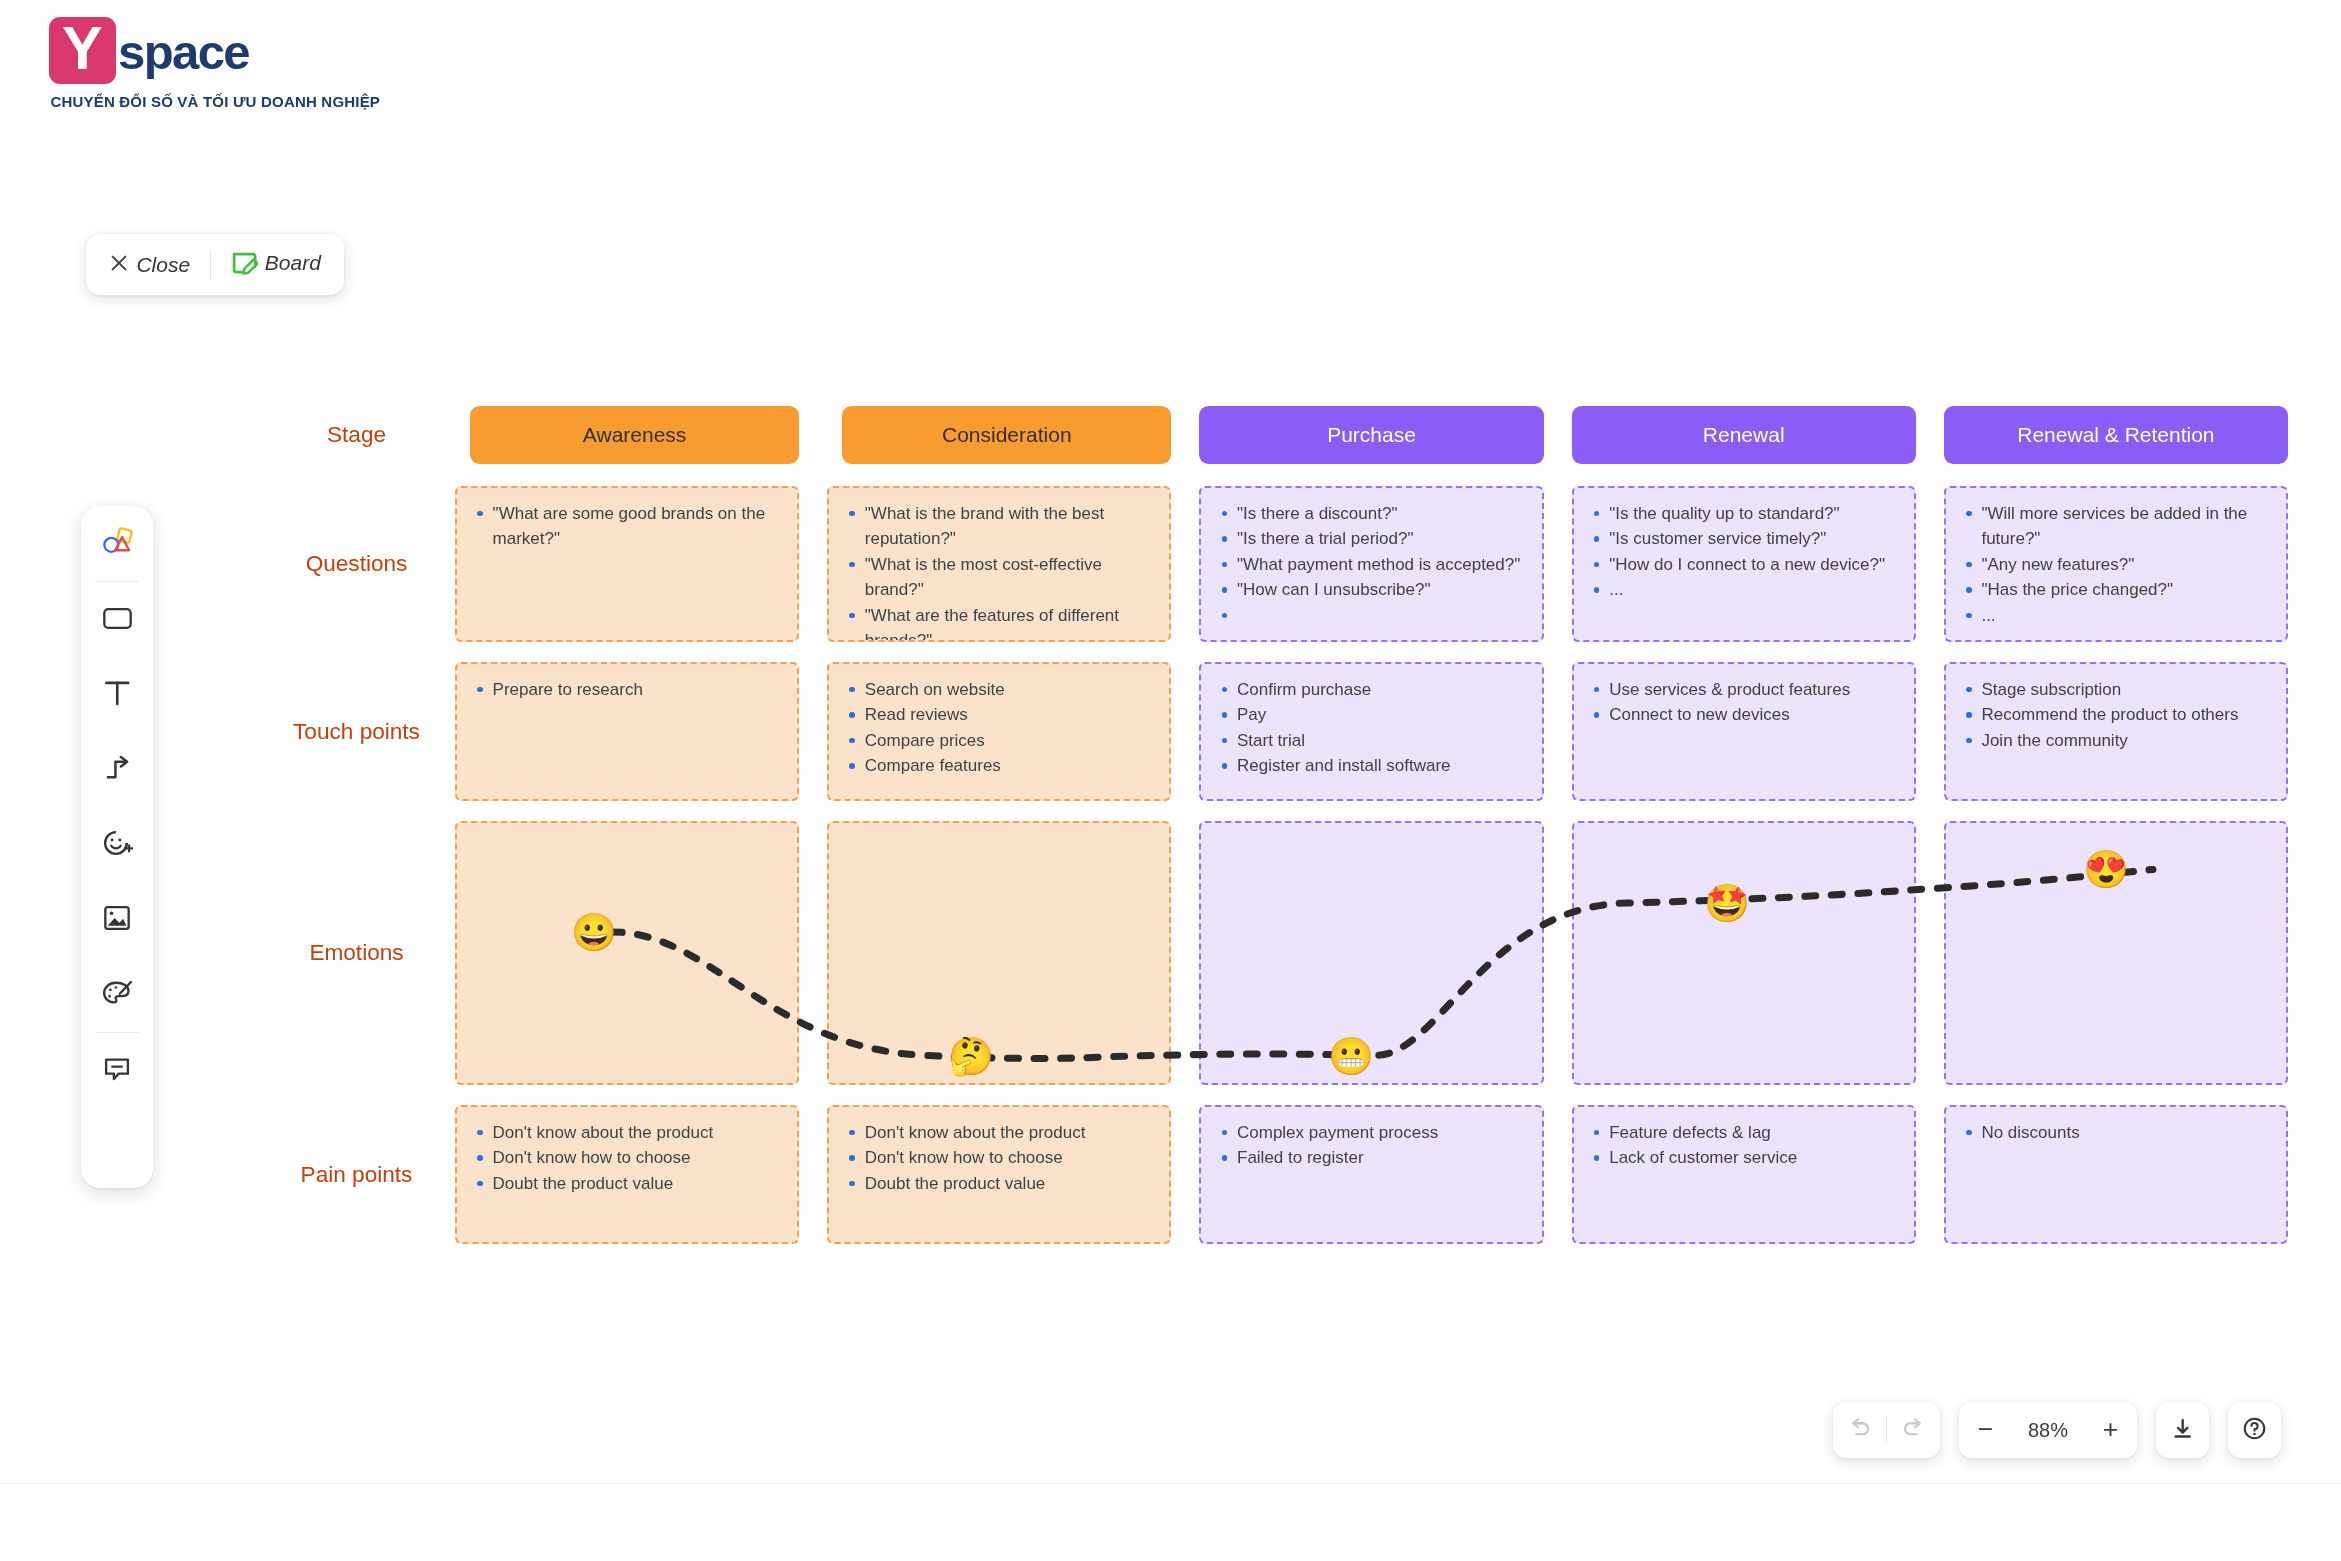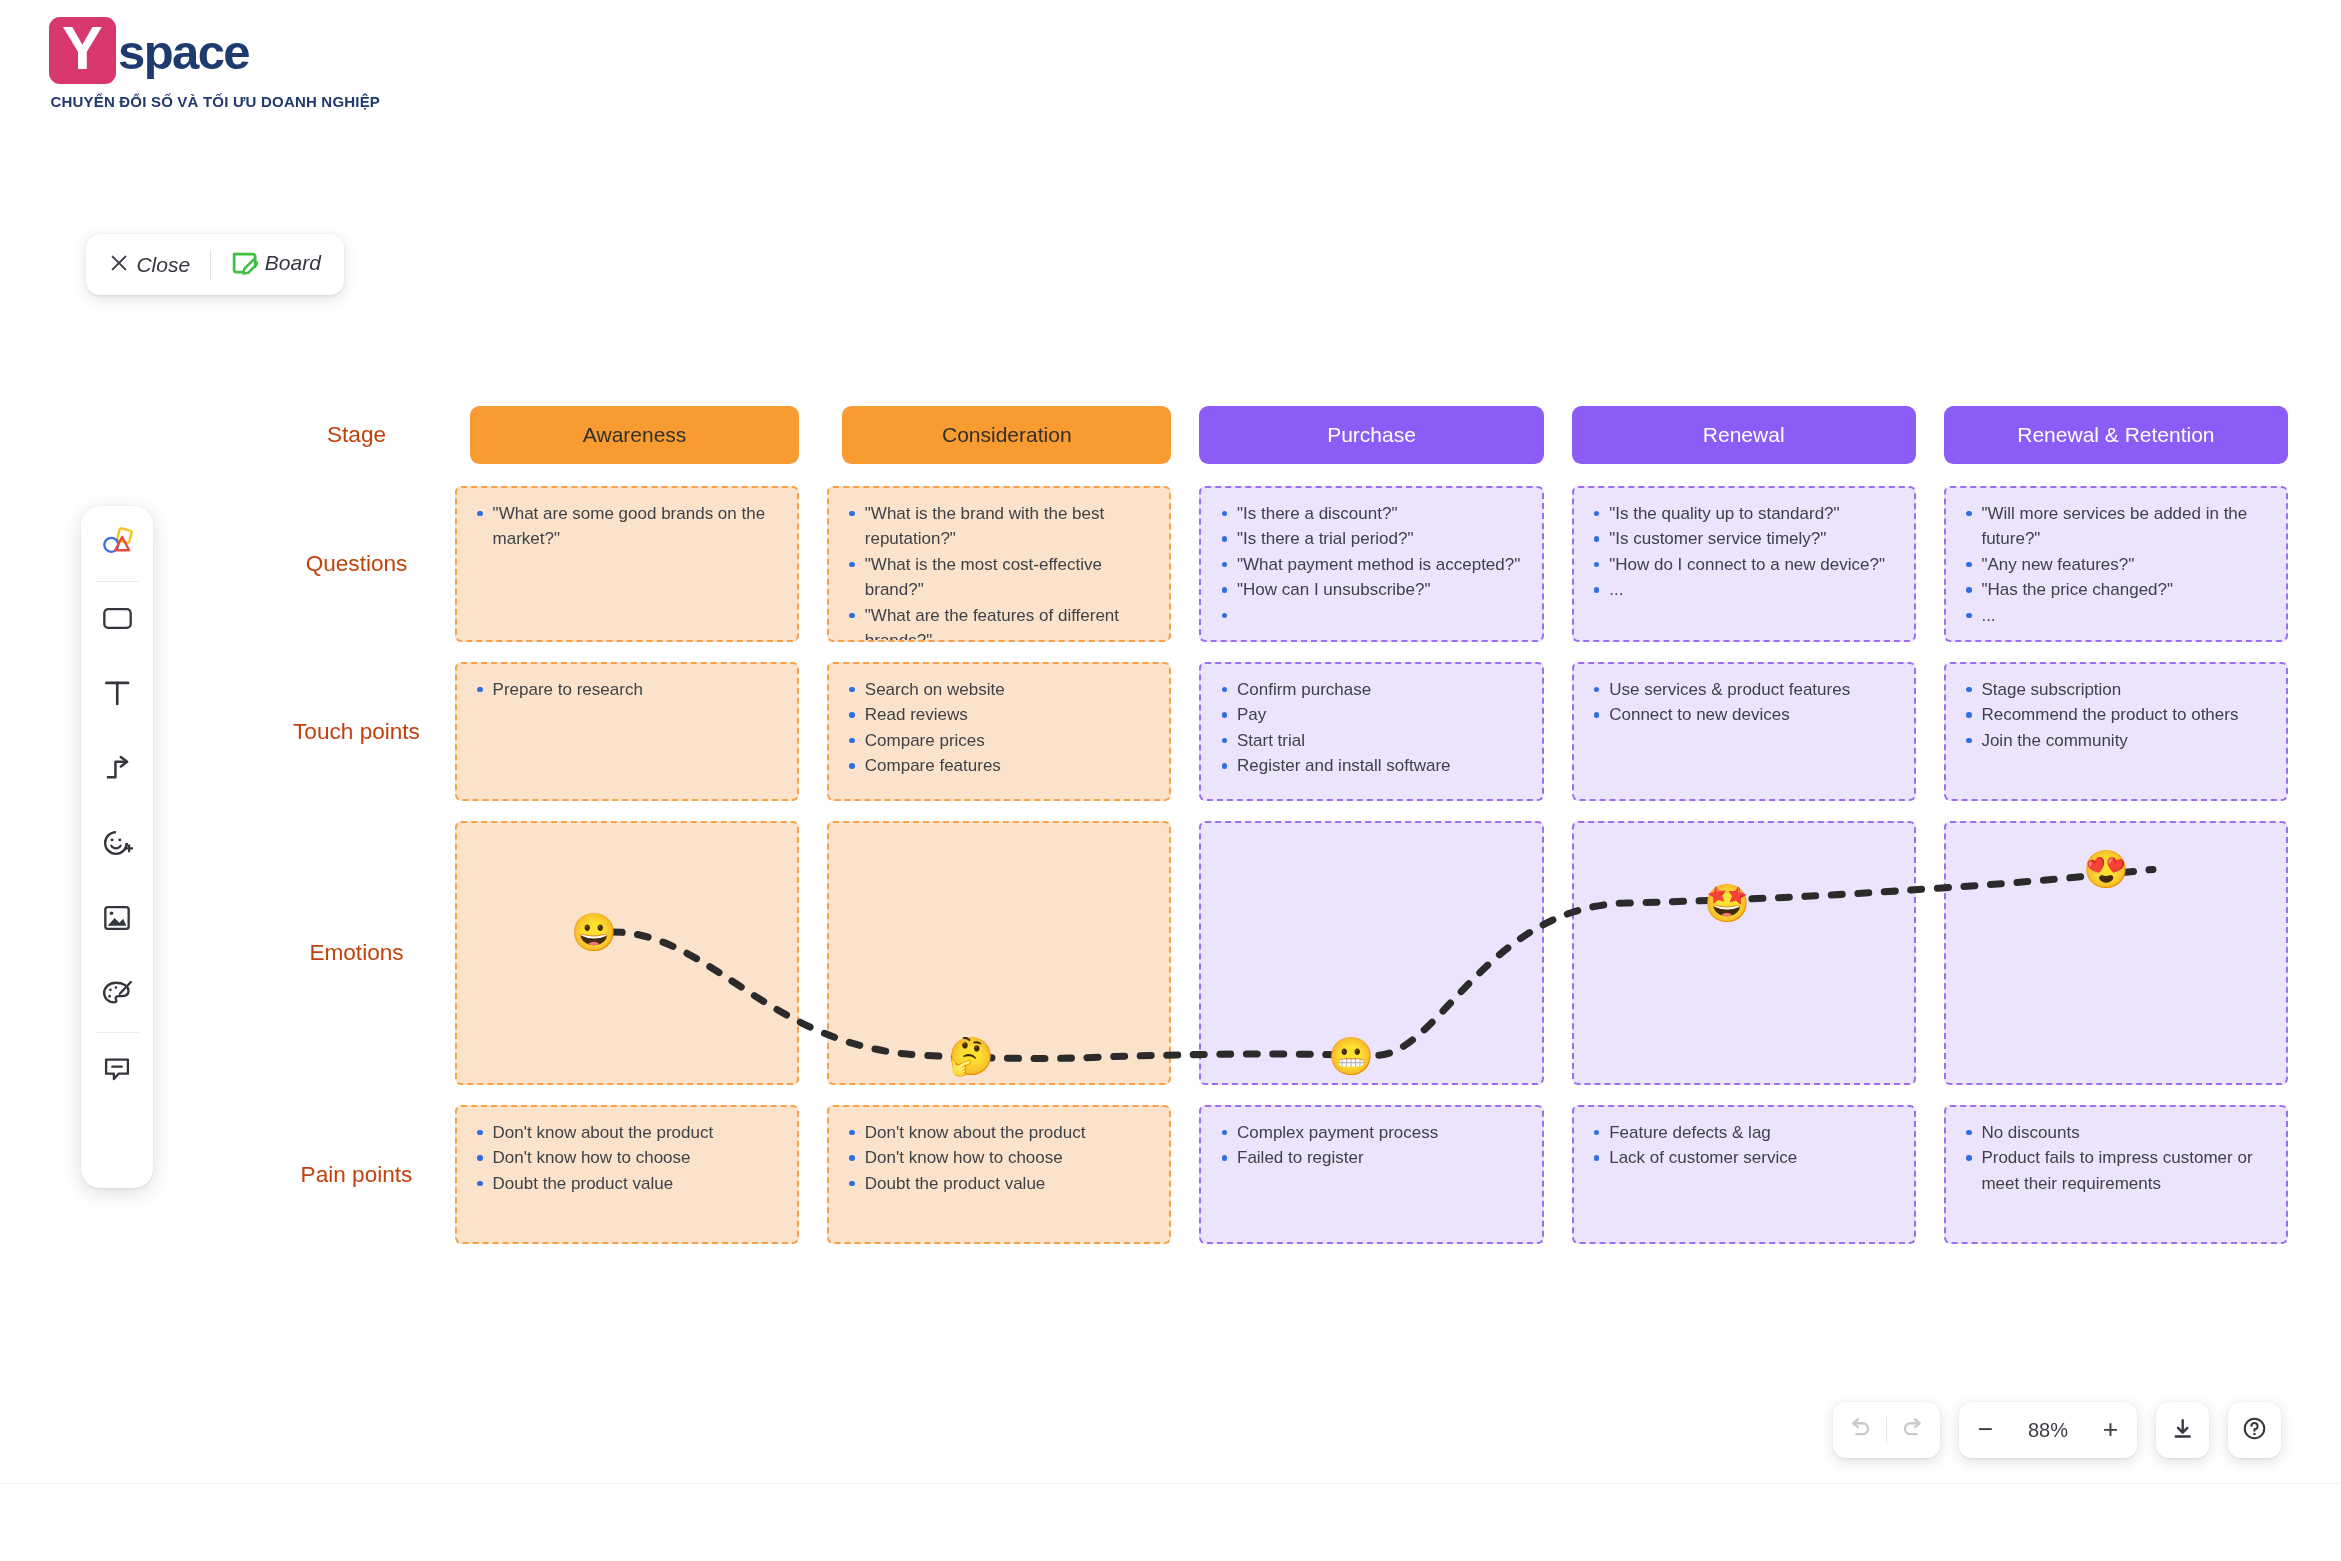--- a/index.html
+++ b/index.html
@@ -452,21 +452,20 @@
               <ul class="bl">
                 <li>Feature defects &amp; lag</li>
                 <li>Lack of customer service</li>
               </ul>
             </div>
           </div>
         <div class="cell">
             <div class="box box-purple h-pain">
               <ul class="bl">
                 <li>No discounts</li>
-                <li>Product fails to impress customer or meet their requirements</li>
               </ul>
             </div>
           </div>
       </div>
     </div>
 
   </div>
 
   <div id="bottom-ctl">
 

